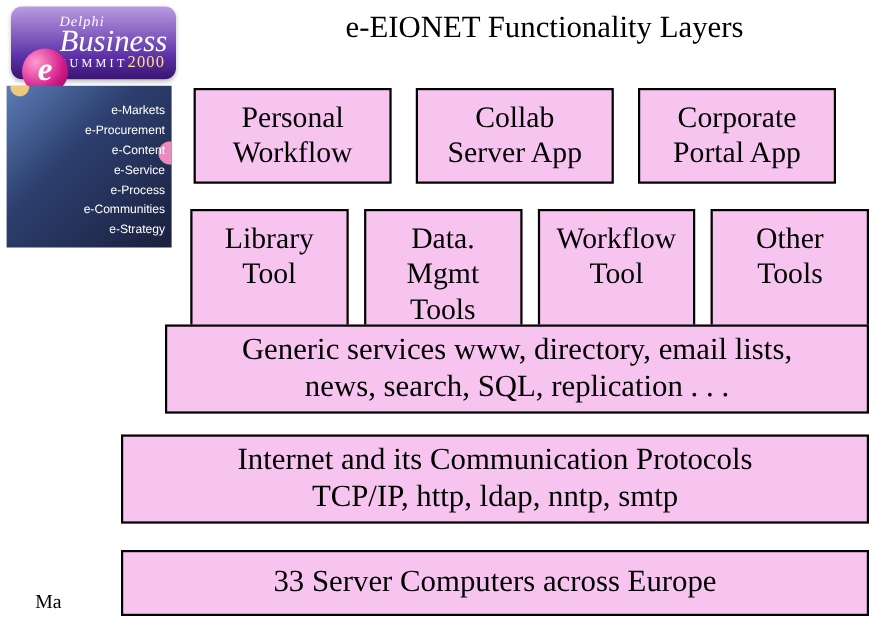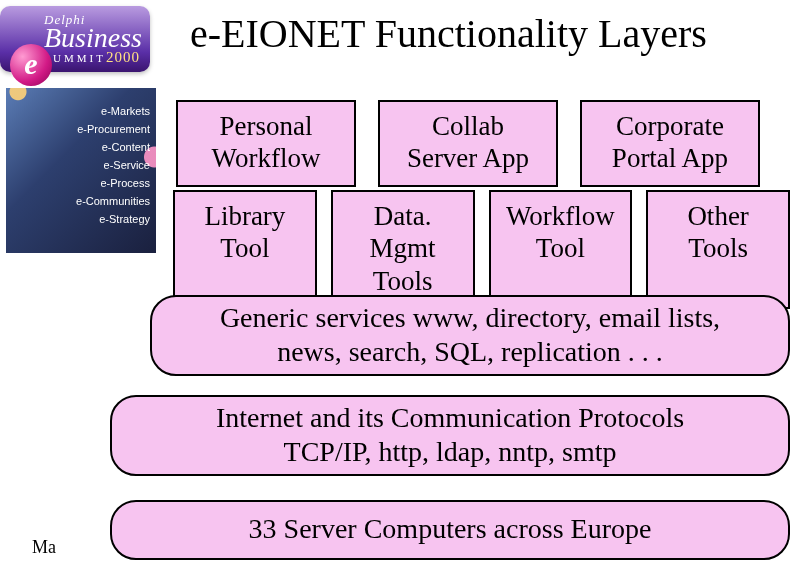--- a/index.html
+++ b/index.html
@@ -15,27 +15,27 @@
   .slide {
     position: relative;
     width: 810px;
     height: 570px;
   }
   .title {
     position: absolute;
     top: 10px;
     left: 190px;
     right: 10px;
-    font-size: 40px;
-    text-align: left;
+    font-size: 28px;
+    text-align: center;
   }
   .logo {
     position: absolute;
     top: 6px;
-    left: 0;
+    left: 10px;
     width: 150px;
   }
   .logo .logo-card {
     width: 150px;
     height: 66px;
     background: linear-gradient(180deg, #b99be0 0%, #5a2fa7 70%, #3a146f 100%);
     border-radius: 10px;
     position: relative;
     box-shadow: 0 2px 4px rgba(0,0,0,0.25);
   }
@@ -64,24 +64,23 @@
   }
   .logo .logo-text .delphi { font-style: italic; font-size: 13px; letter-spacing: 1px;}
   .logo .logo-text .biz { font-style: italic; font-size: 28px; line-height: 20px; }
   .logo .logo-text .summit { font-size: 11px; letter-spacing: 3px; }
   .logo .logo-text .yr { font-size: 15px; color: #ffe083; letter-spacing: 1px;}
   .topics-img {
     position: absolute;
     top: 78px;
     left: 6px;
     width: 150px;
-    height: 165px;
+    height: 147px;
     background: linear-gradient(135deg, #5b7db6 0%, #2d3f6e 40%, #1a203e 100%);
     overflow: hidden;
-    margin-top: 10px;
   }
   .topics-img::before {
     content: "";
     position: absolute;
     inset: -30px;
     background:
       radial-gradient(circle at 20% 15%, rgba(255,210,120,0.9) 0 8px, transparent 9px),
       radial-gradient(circle at 85% 44%, rgba(255,150,200,0.9) 0 10px, transparent 11px),
       radial-gradient(circle at 10% 90%, rgba(255,255,255,0.85) 0 6px, transparent 7px),
       radial-gradient(circle at 92% 90%, rgba(120,200,255,0.85) 0 7px, transparent 8px);
@@ -131,29 +130,28 @@
 
   .box {
     border: 2px solid #000;
     background: #f7c4f0;
     font-size: 27px;
     line-height: 1.2;
     text-align: center;
     padding: 8px 14px 10px 14px;
     box-sizing: border-box;
   }
-  .row1 .box { flex: 1 1 0; min-width: 0; margin-top: 20px; }
+  .row1 .box { flex: 1 1 0; min-width: 0; }
   .row2 .box { flex: 1 1 0; min-width: 0; }
   .row2 .box { padding-left: 8px; padding-right: 8px; }
   .long1 .box, .long2 .box, .long3 .box {
     width: 100%;
     font-size: 28px;
     padding-top: 4px;
     padding-bottom: 6px;
-    border-radius: 26px;
   }
   .long3 .box { padding-top: 10px; padding-bottom: 12px; text-align: center; }
 </style>
 </head>
 <body>
 
 <div class="slide">
 
   <div class="title">e-EIONET Functionality Layers</div>
 

